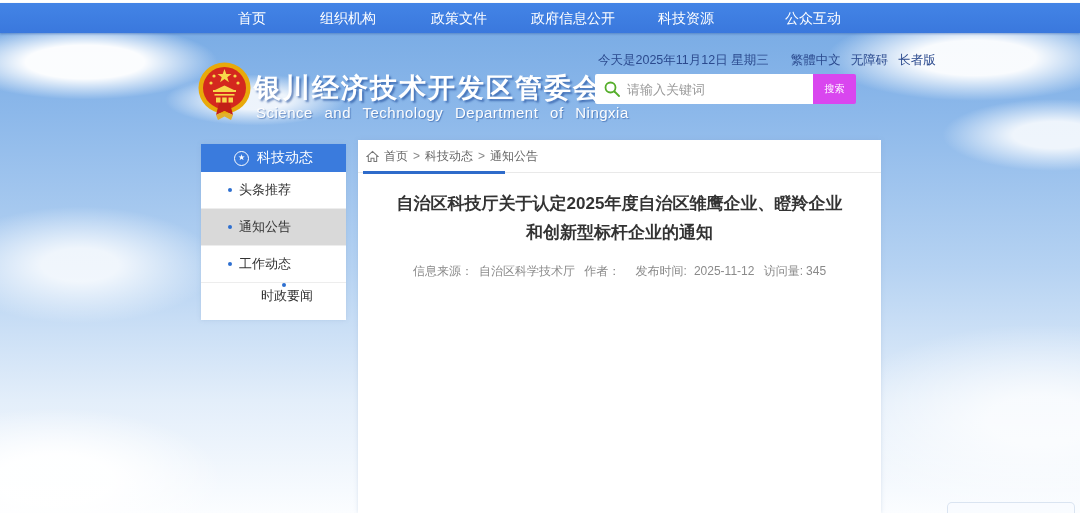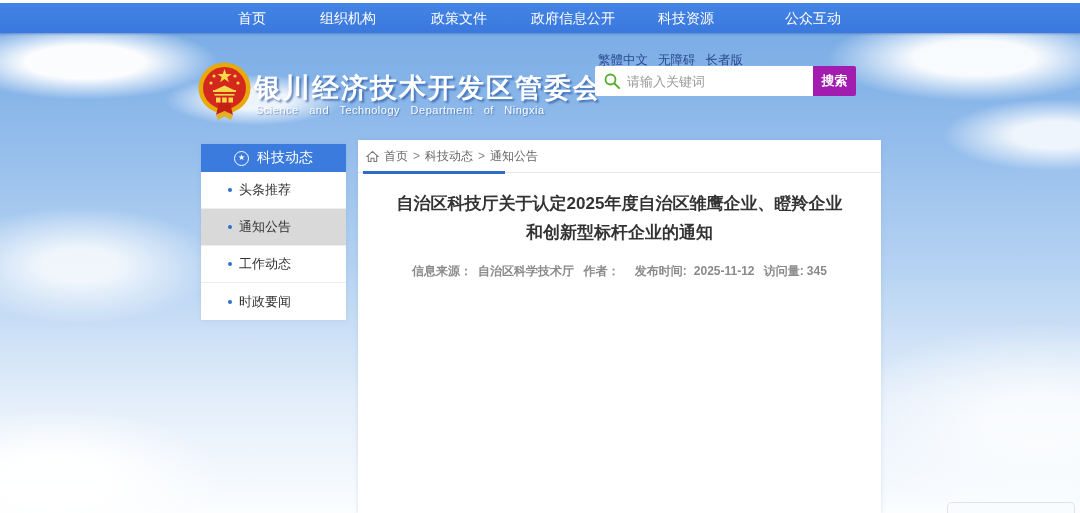--- a/index.html
+++ b/index.html
@@ -24,63 +24,63 @@
   
   .topnav { position:absolute; left:0; top:3px; width:1080px; height:30px;
             background:linear-gradient(180deg,#4384e6,#3a78dd); box-shadow:0 1px 2px rgba(20,60,140,.35); }
   .topnav .nav-item { position:absolute; top:0; height:30px; line-height:30px; transform:translateX(-50%);
             color:#fff; font-size:14px; cursor:pointer; white-space:nowrap; }
 
   
   .emblem { position:absolute; left:197px; top:61px; width:55px; height:60px; }
   .site-title { position:absolute; left:254px; top:70px; width:420px; color:#fff; font-size:27px; font-weight:bold;
             letter-spacing:2px; text-shadow:2px 2px 2px rgba(25,70,150,.6); white-space:nowrap; }
-  .site-sub { position:absolute; left:256px; top:104px; color:#fdfdfd; font-size:11px; word-spacing:7px;
+  .site-sub { position:absolute; left:256px; top:104px; color:#fdfdfd; font-size:15px; word-spacing:7px;
             letter-spacing:.5px; text-shadow:1px 1px 1px rgba(25,70,150,.5); white-space:nowrap; }
 
   .header-meta { position:absolute; left:598px; top:52px; width:274px; display:flex; align-items:center;
             font-size:12.5px; color:#2b4a8e; white-space:nowrap; }
   .header-meta .date { margin-right:22px; }
   .header-meta .qlink { margin-right:10px; cursor:pointer; }
   .header-meta .qlink:last-child { margin-right:12px; }
 
-  .searchbar { position:absolute; left:595px; top:66px; width:261px; height:30px; display:flex; }
+  .searchbar { position:absolute; left:595px; top:74px; width:261px; height:30px; display:flex; }
   .search-input-wrap { position:relative; width:218px; height:30px; background:#fff; border-radius:2px 0 0 2px; }
   .search-input-wrap svg { position:absolute; left:9px; top:7px; }
   .search-input { position:absolute; left:32px; top:0; width:182px; height:30px; border:none; outline:none;
             font-size:13px; color:#333; background:transparent; font-family:inherit; }
   .search-input::placeholder { color:#9a9a9a; }
-  .search-btn { width:43px; height:30px; background:#a21caf; color:#fff; font-size:13px; border:none;
-            border-radius:0 2px 2px 0; cursor:pointer; font-family:inherit;font-weight:bold; }
+  .search-btn { width:43px; height:30px; background:#d946ef; color:#fff; font-size:10px; border:none;
+            border-radius:0 2px 2px 0; cursor:pointer; font-family:inherit; }
 
   
   .sidebar { position:absolute; left:201px; top:144px; width:145px; background:#fff; box-shadow:0 0 4px rgba(120,150,190,.25); }
   .sidebar-head { height:28px; background:#3a7bdd; color:#fff; font-size:14px; display:flex; align-items:center;
             justify-content:center; gap:8px; }
   .sidebar-head .circ { width:15px; height:15px; border:1px solid #fff; border-radius:50%; display:flex;
             align-items:center; justify-content:center; font-size:8px; line-height:1; }
   .side-item { position:relative; height:37px; display:flex; align-items:center; padding-left:27px;
             font-size:13px; color:#333; cursor:pointer; border-bottom:1px solid #ededed; background:#fff; }
-  .side-item:last-child { border-bottom:none; }
+  .side-item:last-child { border-bottom:none;flex-direction:column; }
   .side-item.active { background:#d9d9d9; }
   .side-item .bullet { width:4px; height:4px; background:#2e6fd0; border-radius:50%; margin-right:7px; }
 
   
   .main { position:absolute; left:358px; top:140px; width:523px; height:373px; background:#fff;
             box-shadow:0 0 4px rgba(120,150,190,.25); }
   .crumb-row { position:relative; height:33px; display:flex; align-items:center; padding-left:8px;
             font-size:12px; color:#666; border-bottom:1px solid #e9e9e9; }
   .crumb-row svg { margin-right:5px; }
   .crumb-row .sep { margin:0 5px; color:#888; }
   .crumb-row .crumb { cursor:pointer; }
   .crumb-blue { position:absolute; left:5px; bottom:-2px; width:142px; height:3px; background:#2e6bca; }
 
   .art-title { margin-top:16px; text-align:center; font-size:17px; font-weight:bold; color:#333; line-height:29px; }
   .art-meta { margin-top:16px; text-align:center; font-size:12px; color:#8a8a8a; white-space:nowrap; }
-  .art-meta span { margin:0 3px;font-weight:bold; }
+  .art-meta span { margin:0 3px; }
 
   .art-body { margin-top:18px; padding:0 24px; font-size:13px; color:#404040; line-height:25px;
             text-align:justify; }
   .art-body p { text-indent:2em; }
 
   
   .float-box { position:absolute; left:947px; top:502px; width:128px; height:18px; border-radius:5px;
             background:rgba(248,251,255,.75); border:1px solid rgba(215,225,240,.9); }
 </style>
 </head>
@@ -114,20 +114,21 @@
     <rect x="17.5" y="33" width="20" height="1.6" fill="#f7d84a"></rect>
     <rect x="19" y="36.5" width="4.5" height="5" fill="#f7d84a"></rect>
     <rect x="25.2" y="36.5" width="4.5" height="5" fill="#f7d84a"></rect>
     <rect x="31.5" y="36.5" width="4.5" height="5" fill="#f7d84a"></rect>
   </svg>
 </div>
 <div class="site-title">银川经济技术开发区管委会</div>
 <div class="site-sub">Science and Technology Department of Ningxia</div>
 
 <div class="header-meta">
+  <span class="date">今天是2025年11月12日 星期三</span>
   <span class="qlink">繁體中文</span>
   <span class="qlink">无障碍</span>
   <span class="qlink">长者版</span>
 </div>
 
 <div class="searchbar">
   <div class="search-input-wrap">
     <svg width="16" height="16" viewBox="0 0 16 16">
       <circle cx="6.5" cy="6.5" r="5" fill="none" stroke="#55ae2b" stroke-width="1.8"></circle>
       <line x1="10.5" y1="10.5" x2="15" y2="15" stroke="#55ae2b" stroke-width="1.8" stroke-linecap="round"></line>

